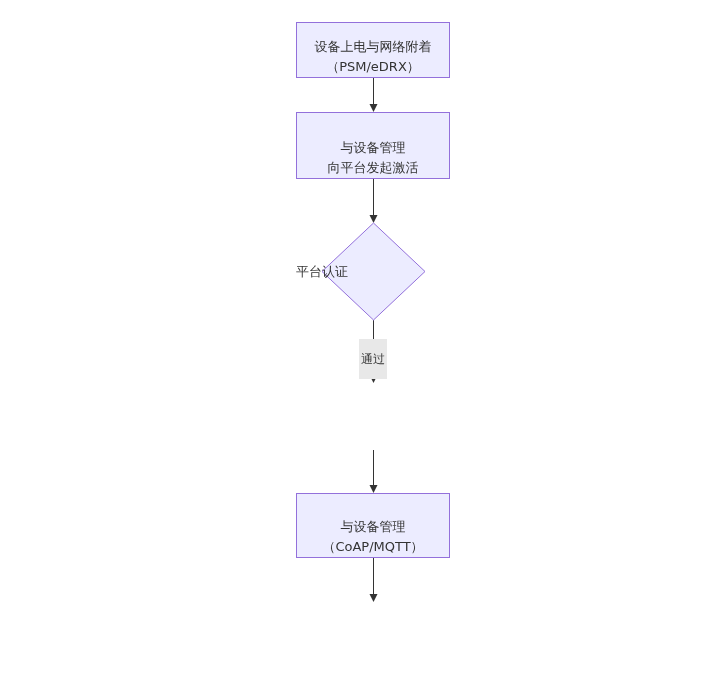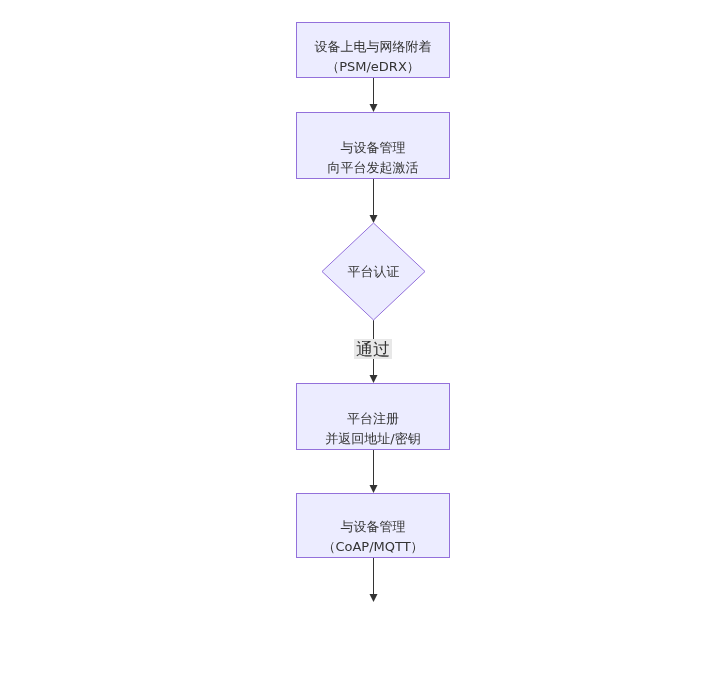--- a/index.html
+++ b/index.html
@@ -46,32 +46,32 @@
   .node-e { top: 493px; height: 65px; }
   .node-f { top: 602px; height: 66px; }
   .diamond-label {
     position: absolute;
     left: 296px;
     width: 155px;
     top: 263px;
     color: var(--text-color);
     font-size: 13px;
     line-height: 18px;
-    text-align: center;
+    text-align: left;
   }
   .edge-label {
     position: absolute;
     left: 373px;
     top: 339px;
     transform: translateX(-50%);
     background: var(--edge-label-bg);
     color: var(--text-color);
-    font-size: 17px;
+    font-size: 12px;
     line-height: 16px;
-    padding: 2px 2px;
+    padding: 12px 2px;
   }
 </style>
 </head>
 <body>
 
 <div class="canvas">
 
   <svg class="edges-svg" viewBox="0 0 726 700" xmlns="http://www.w3.org/2000/svg">
     <defs>
       <marker id="arrowhead" markerWidth="9" markerHeight="9" refX="0" refY="4" orient="auto" markerUnits="userSpaceOnUse">
@@ -97,24 +97,20 @@
   </div>
 
   <div class="diamond-label">
     <span>平台认证</span>
   </div>
 
   <div class="edge-label">
     <span>通过</span>
   </div>
 
-  <div class="node node-d">
-    <span>平台注册
-并返回地址/密钥</span>
-  </div>
 
   <div class="node node-e">
     <span>与设备管理
 （CoAP/MQTT）</span>
   </div>
 
 
 </div>
 
 </body></html>

